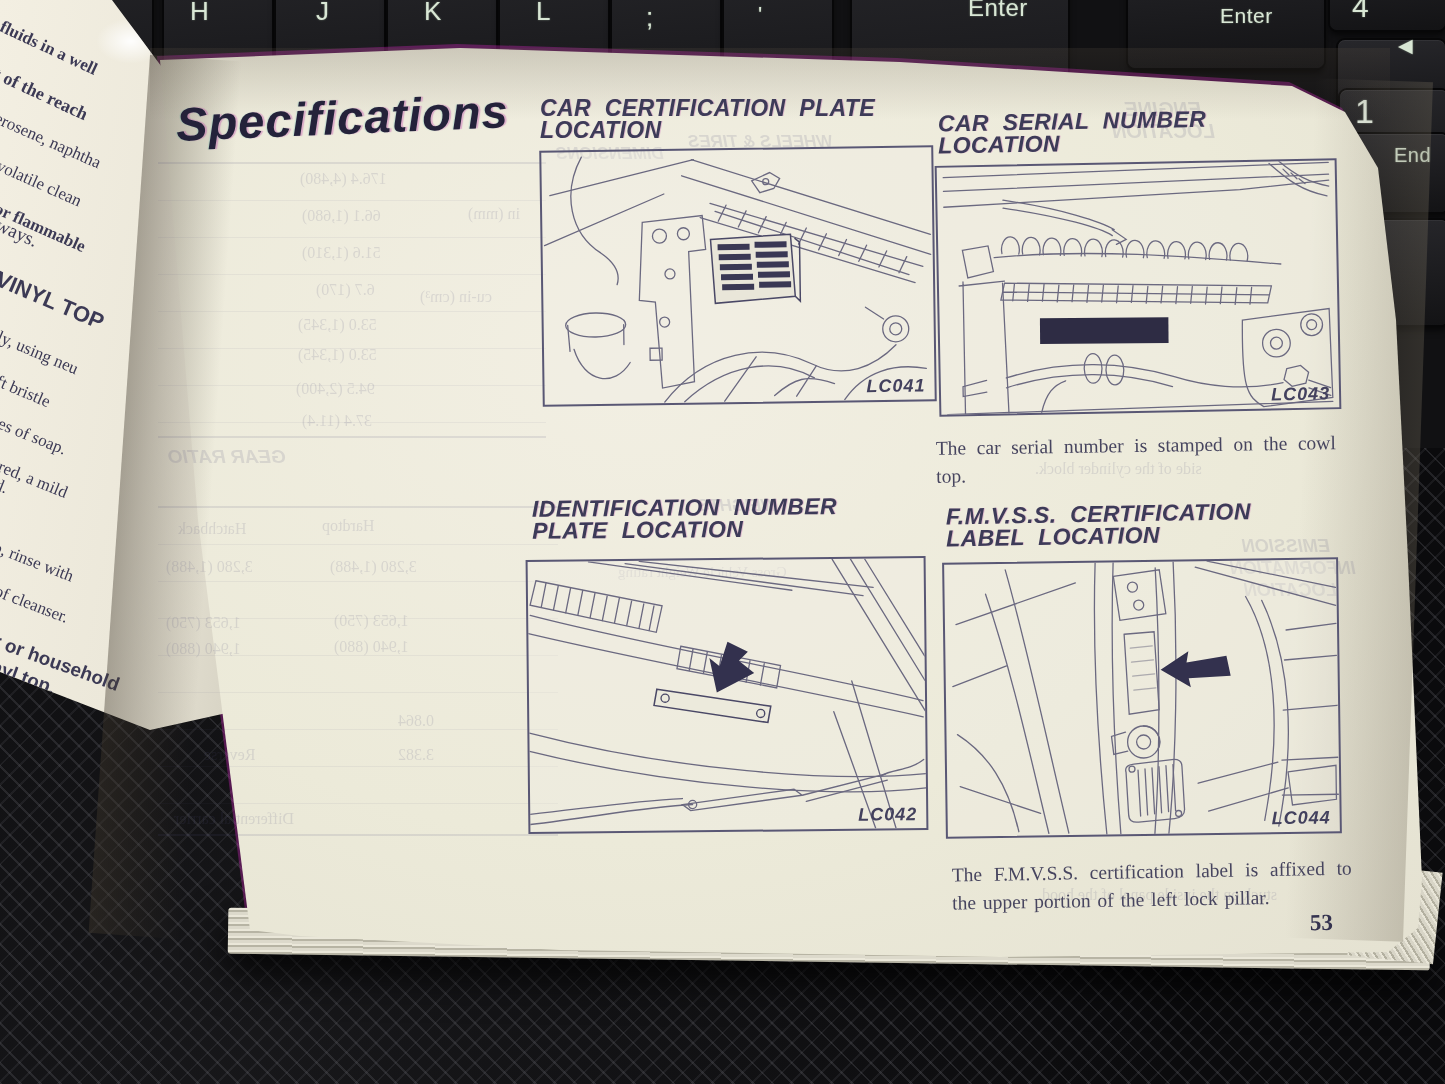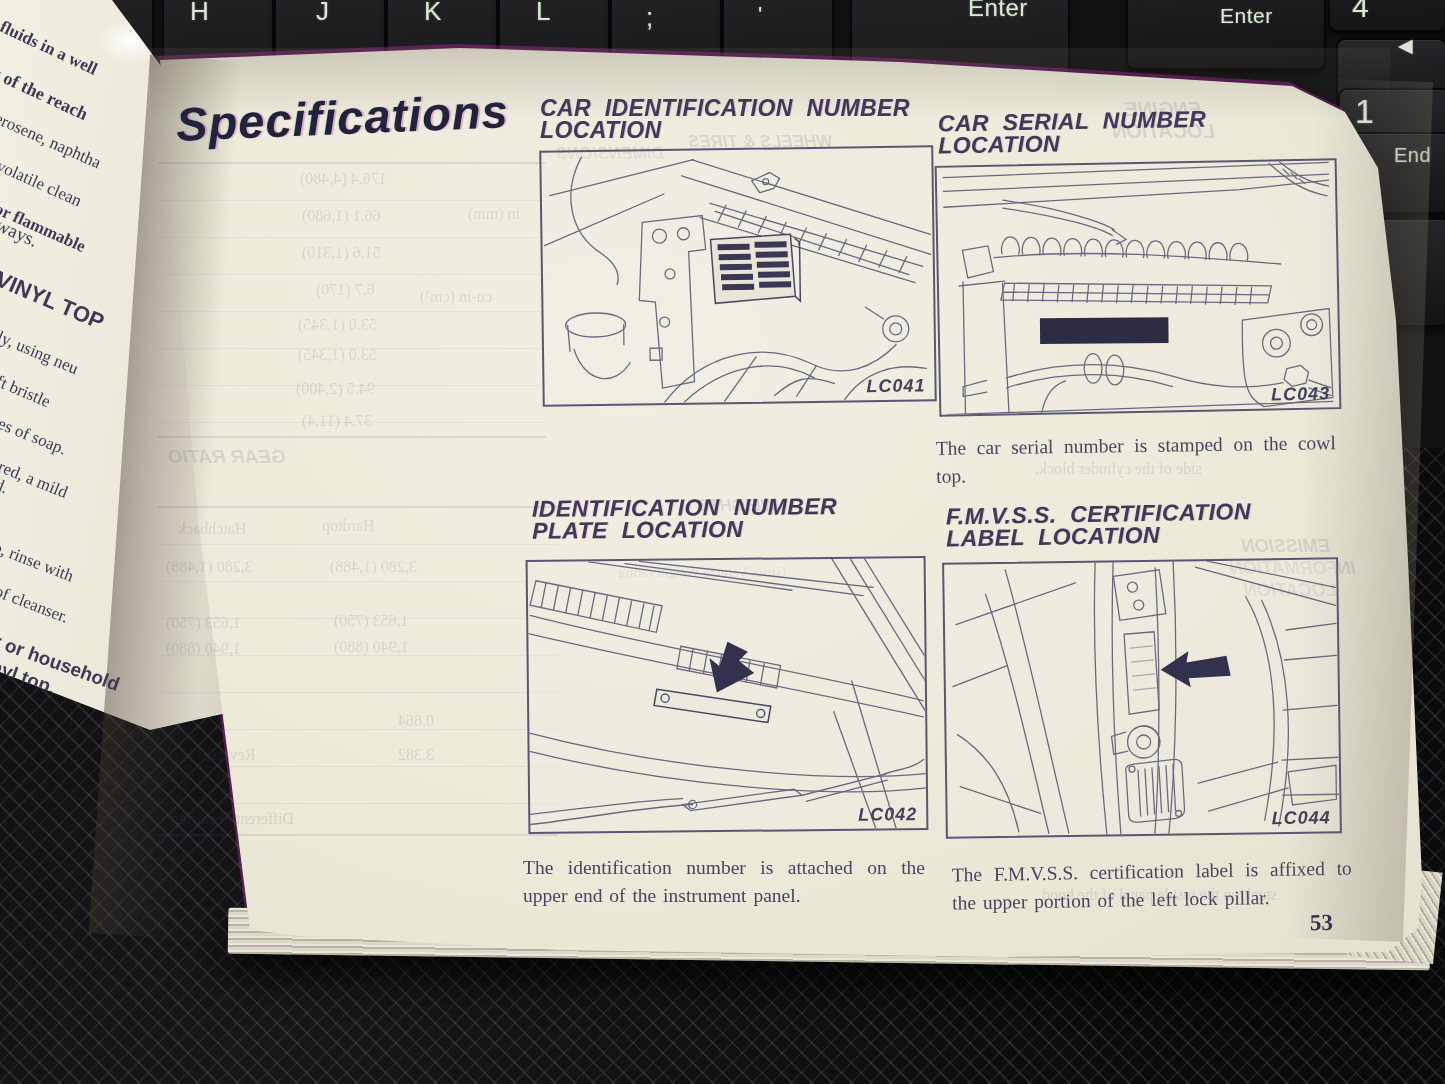--- a/index.html
+++ b/index.html
@@ -182,21 +182,21 @@
   <span class="bleed" style="left:1035px;top:460px;">side of the cylinder block.</span>
   <span class="bleed bb" style="left:1242px;top:536px;font-size:18px;">EMISSION</span>
   <span class="bleed bb" style="left:1230px;top:558px;font-size:18px;">INFORMATION</span>
   <span class="bleed bb" style="left:1244px;top:580px;font-size:18px;">LOCATION</span>
   <span class="bleed" style="left:1038px;top:886px;">stuck on the inside panel of the hood.</span>
   <span class="bleed" style="left:618px;top:564px;font-size:15px;">Gross Vehicle Weight rating</span>
 
   <div class="ttl">Specifications</div>
 
   <div class="hd" style="left:540px;top:98px;width:400px;">
-    <span>CAR IDENTIFICATION NUMBER</span>
+    <span>CAR CERTIFICATION PLATE</span>
     <span>LOCATION</span>
   </div>
   <div class="hd" style="left:938px;top:110px;width:400px;transform:rotate(-1deg);">
     <span>CAR SERIAL NUMBER</span>
     <span>LOCATION</span>
   </div>
   <div class="hd" style="left:532px;top:497px;width:400px;transform:rotate(-.5deg);">
     <span>IDENTIFICATION NUMBER</span>
     <span>PLATE LOCATION</span>
   </div>
@@ -334,18 +334,17 @@
         <path d="M10,60 L130,20 M6,122 L60,102"></path>
         <path d="M10,170 C40,190 60,220 70,268 M12,222 L92,250"></path>
         <path d="M250,222 L330,202 M260,250 L340,228 M340,212 L388,206 L388,240 L344,245 Z"></path>
       </g>
       <path d="M214,108 L242,90 L240,101 L280,95 L284,115 L242,117 L244,126 Z" fill="#33314e"></path>
     </svg>
     <span class="figlabel">LC044</span>
   </div>
 
   <p class="cap" style="left:936px;top:412px;width:400px;transform:rotate(-.8deg);">The car serial number is stamped on the cowl top.</p>
-  <p class="cap" style="left:523px;top:834px;width:402px;">The identification number is attached on the upper end of the instrument panel.</p>
   <p class="cap" style="left:952px;top:838px;width:400px;transform:rotate(-1deg);">The F.M.V.S.S. certification label is affixed to the upper portion of the left lock pillar.</p>
 
   <div class="pageno">53</div>
 
 </div>
 
 </body></html>

